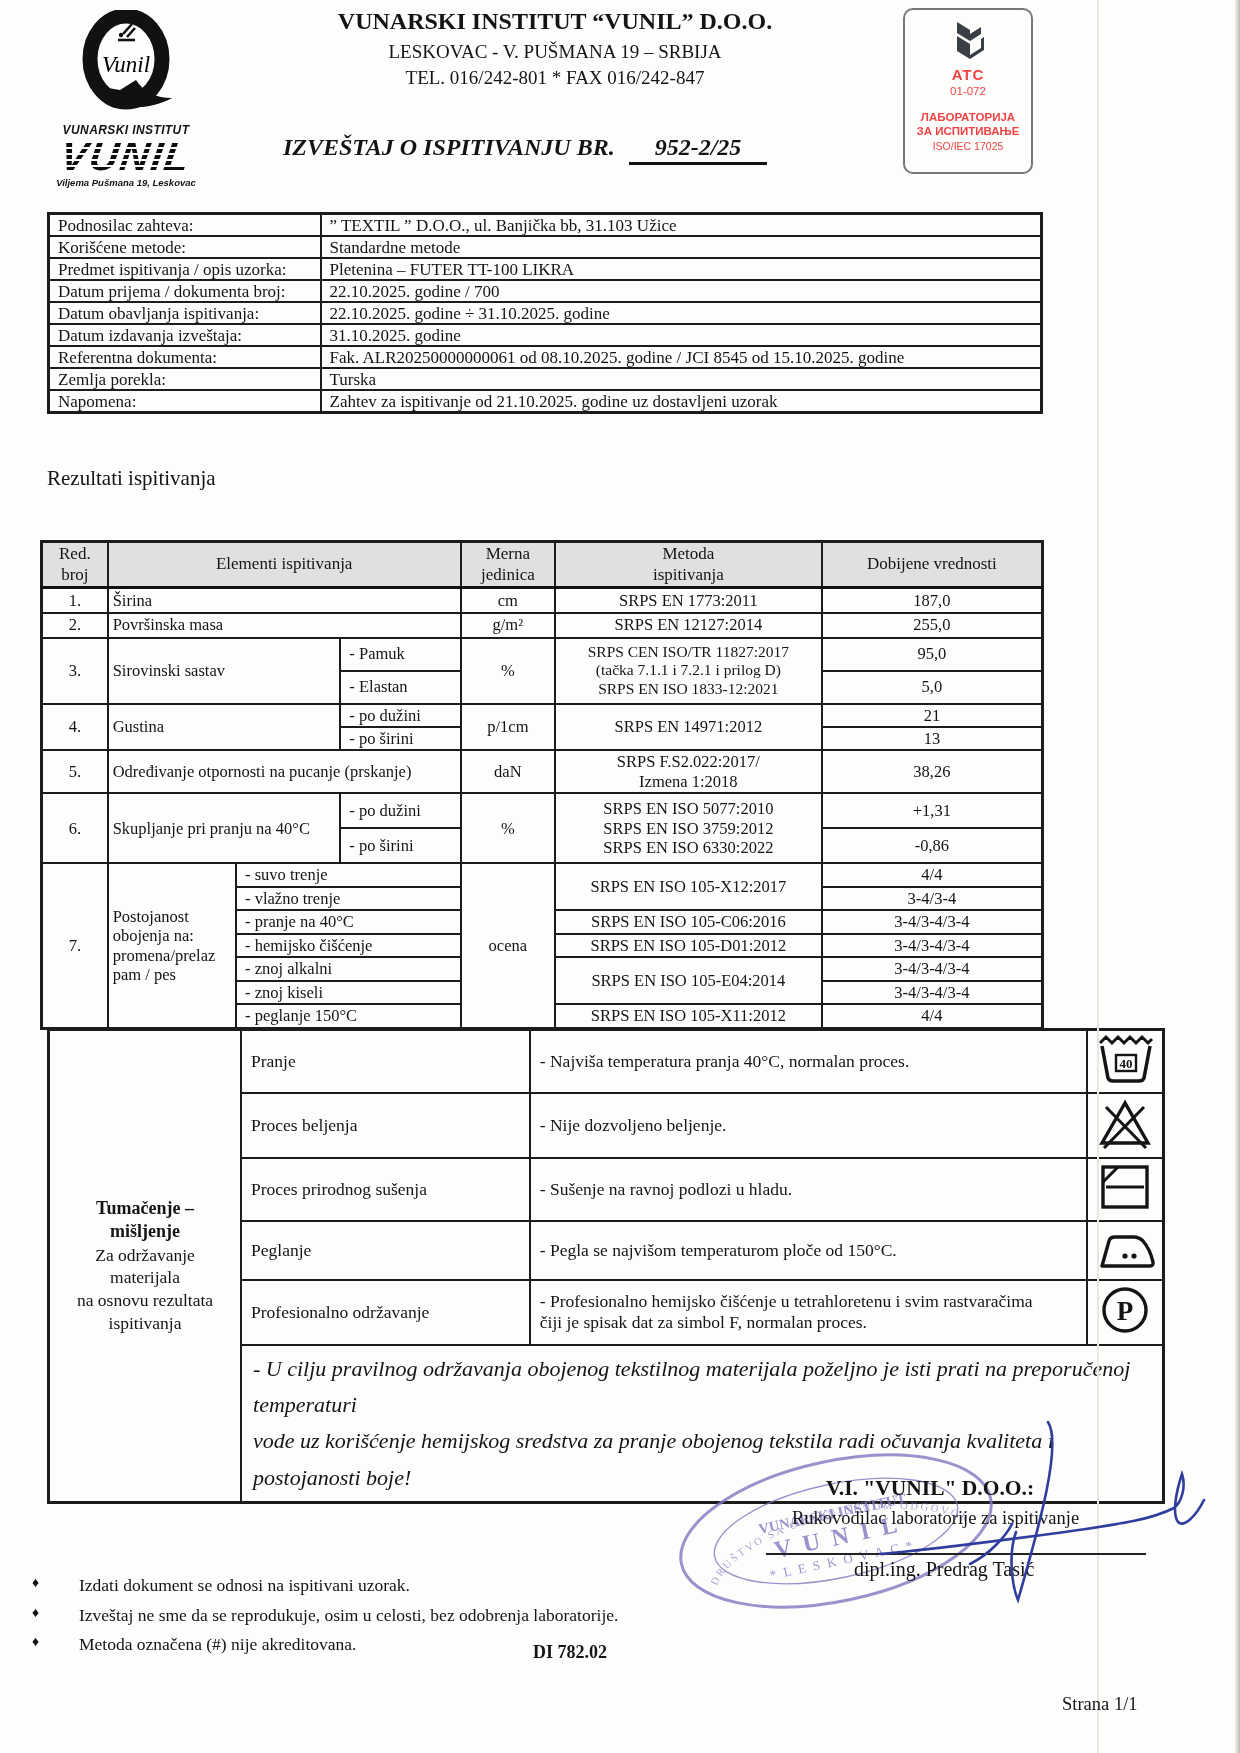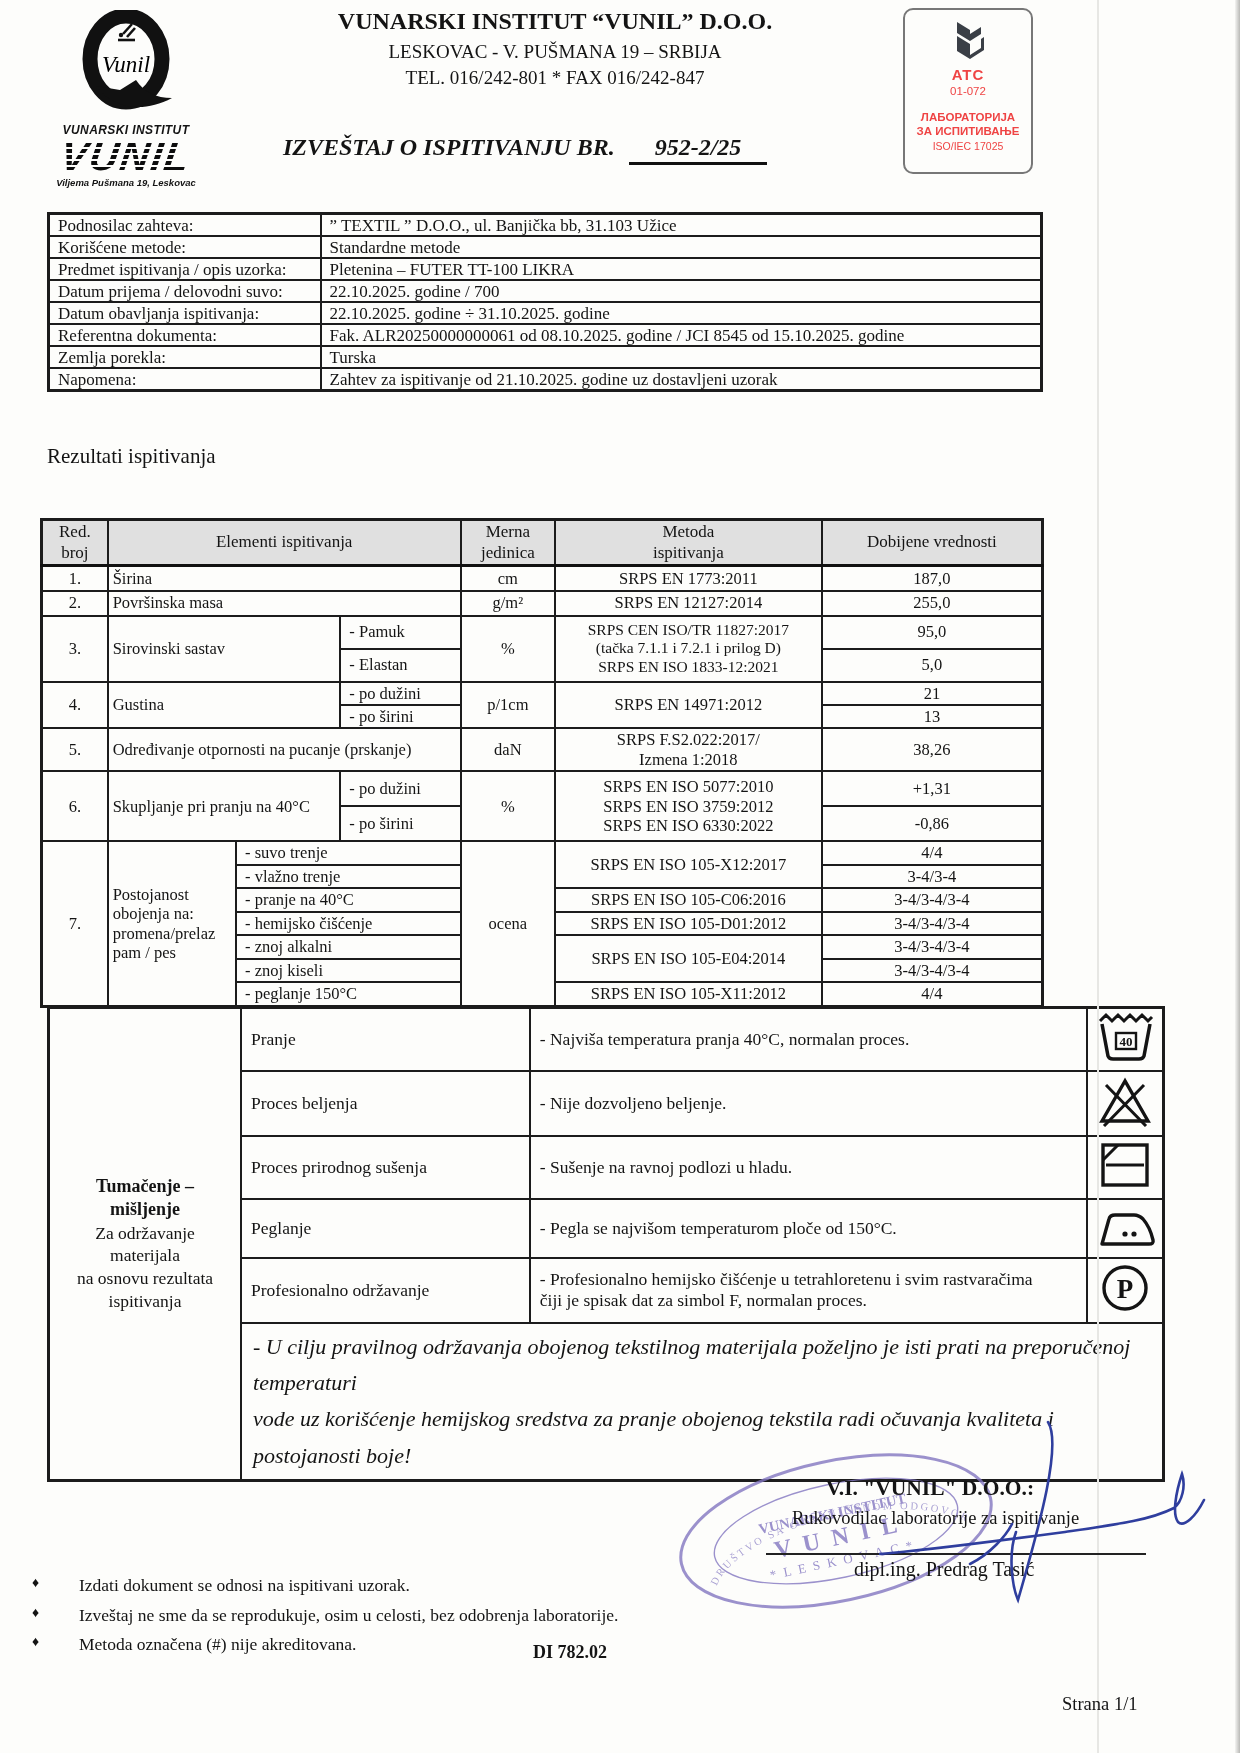--- a/index.html
+++ b/index.html
@@ -148,26 +148,30 @@
         </tr>
       <tr>
           <td class="l">Korišćene metode:</td>
           <td class="l">Standardne metode</td>
         </tr>
       <tr>
           <td class="l">Predmet ispitivanja / opis uzorka:</td>
           <td class="l">Pletenina – FUTER TT-100 LIKRA</td>
         </tr>
       <tr>
-          <td class="l">Datum prijema / delovodni suvo:</td>
+          <td class="l">Datum prijema / dokumenta broj:</td>
           <td class="l">22.10.2025. godine    /     700</td>
         </tr>
       <tr>
           <td class="l">Datum obavljanja ispitivanja:</td>
           <td class="l">22.10.2025. godine ÷ 31.10.2025. godine</td>
+        </tr>
+      <tr>
+          <td class="l">Datum izdavanja izveštaja:</td>
+          <td class="l">31.10.2025. godine</td>
         </tr>
       <tr>
           <td class="l">Referentna dokumenta:</td>
           <td class="l">Fak. ALR20250000000061 od 08.10.2025. godine  /  JCI 8545 od 15.10.2025. godine</td>
         </tr>
       <tr>
           <td class="l">Zemlja porekla:</td>
           <td class="l">Turska</td>
         </tr>
       <tr>

